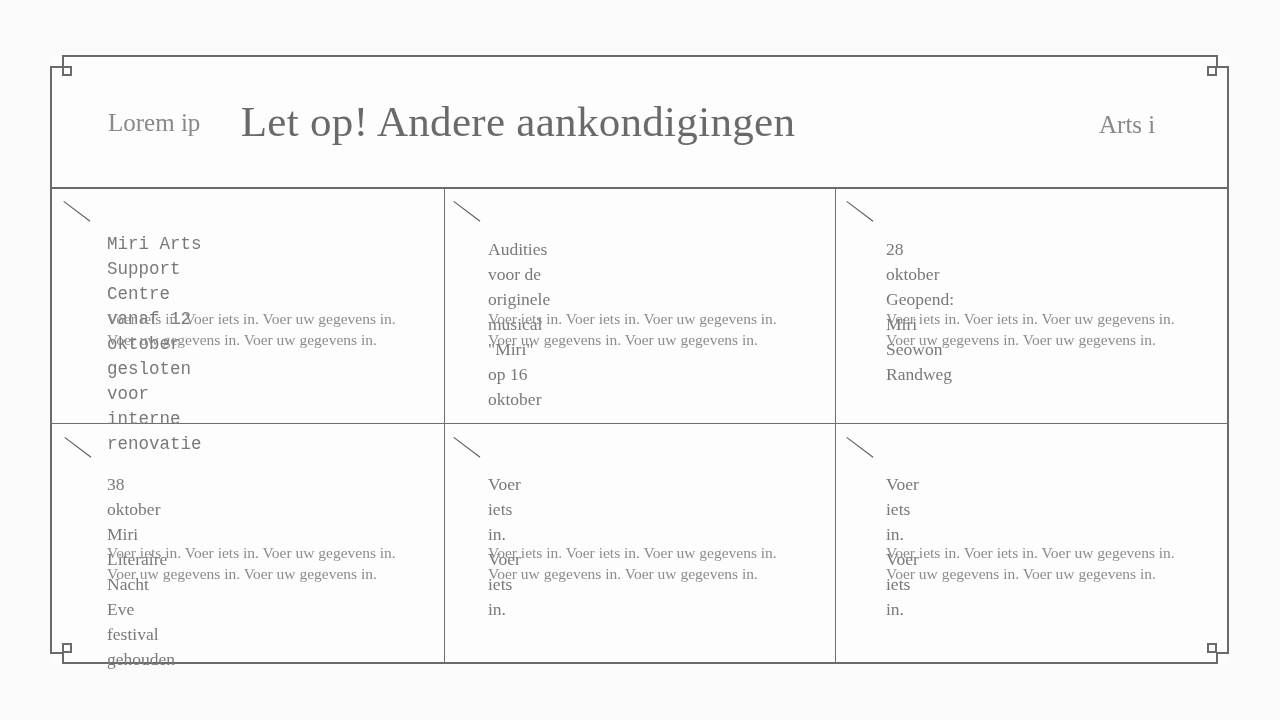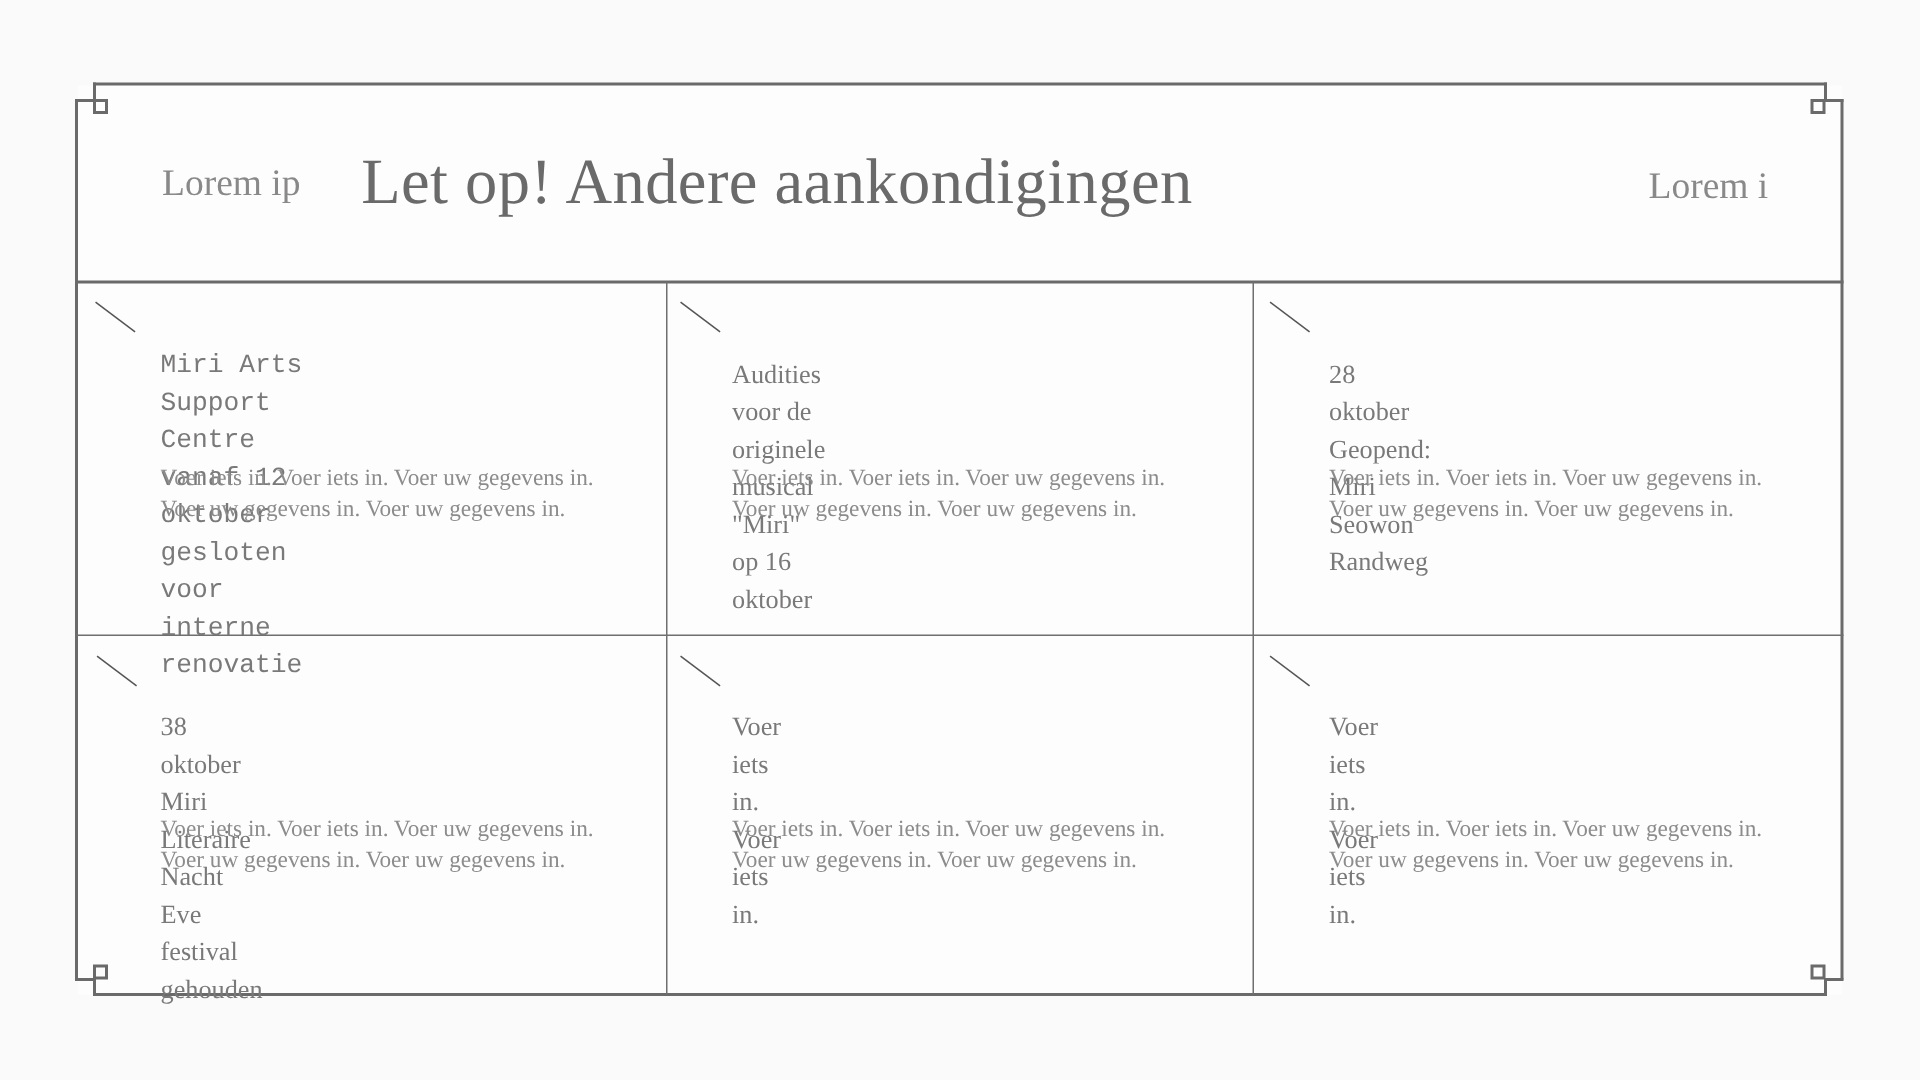--- a/index.html
+++ b/index.html
@@ -111,21 +111,21 @@
 <div class="corner-sq" style="left:1207px; top:66px;"></div>
 <div class="corner-sq" style="left:62px; top:643px;"></div>
 <div class="corner-sq" style="left:1207px; top:643px;"></div>
 
 <div class="line h" style="left:51px; top:187px; width:1178px;"></div>
 <div class="line thin-h" style="left:51px; top:423px; width:1178px;"></div>
 <div class="line thin-v" style="left:444px; top:188px; height:475px;"></div>
 <div class="line thin-v" style="left:835px; top:188px; height:475px;"></div>
 
 <div class="header-side" style="left:108px; top:109px;">Lorem ip</div>
-<div class="header-side" style="left:1099px; top:111px;">Lorem i</div>
+<div class="header-side" style="left:1099px; top:111px;">Arts i</div>
 <div class="title">Let op! Andere aankondigingen</div>
 
 <div class="cell">
   <div class="slash" style="left:64px; top:201px;"></div>
   <div class="cell-title" style="left:107px; top:232px;font-family:Liberation Mono, monospace;">Miri Arts Support Centre vanaf 12
 oktober gesloten voor interne renovatie</div>
   <div class="cell-body" style="left:107px; top:308px;">Voer iets in. Voer iets in. Voer uw gegevens in. Voer uw gegevens in. Voer uw gegevens in.</div>
 </div>
 <div class="cell">
   <div class="slash" style="left:454px; top:201px;"></div>

